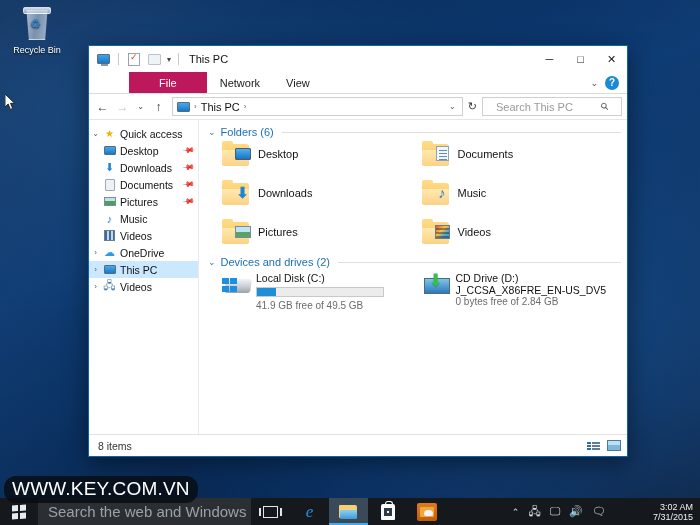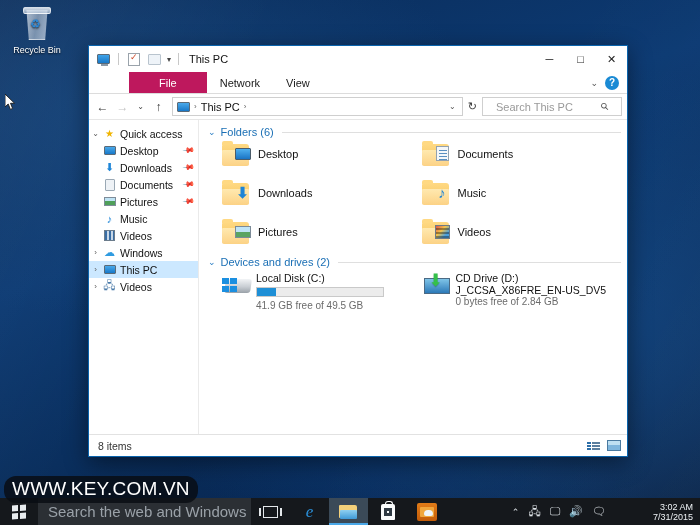--- a/index.html
+++ b/index.html
@@ -685,21 +685,21 @@
           <span class="nav-ico">
               <span class="ico-video"></span>
             </span>
           <span class="nav-label">Videos</span>
         </div>
         <div class="nav-item">
           <span class="nav-chev">›</span>
           <span class="nav-ico">
               <span class="ico-cloud">☁</span>
             </span>
-          <span class="nav-label">Windows</span>
+          <span class="nav-label">OneDrive</span>
         </div>
         <div class="nav-item selected">
           <span class="nav-chev">›</span>
           <span class="nav-ico">
               <span class="ico-monitor"></span>
             </span>
           <span class="nav-label">This PC</span>
         </div>
         <div class="nav-item">
           <span class="nav-chev">›</span>

